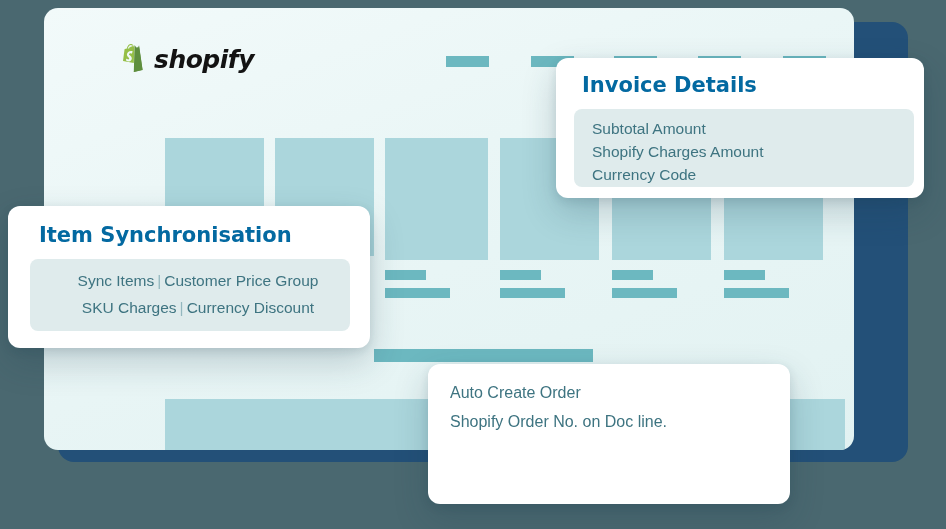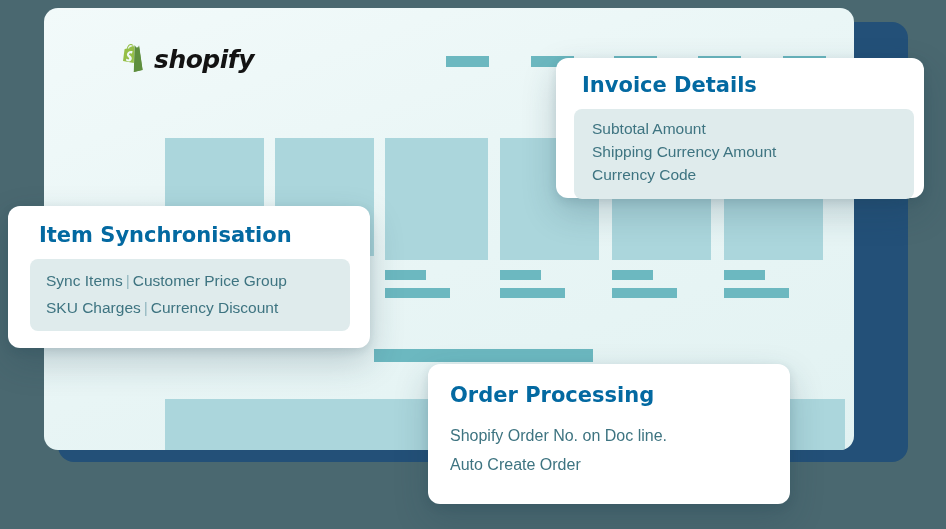--- a/index.html
+++ b/index.html
@@ -151,34 +151,35 @@
   
   #invoice-card {
     left: 556px;
     top: 58px;
     width: 368px;
     height: 140px;
   }
   #invoice-card .card-title { margin: 16px 0 0 26px; }
   #invoice-card .info-body {
     margin: 12px 10px 0 18px;
-    padding: 8px 0 13px 18px;
+    padding: 8px 0 1px 18px;
   }
 
   
   #sync-card {
     left: 8px;
     top: 206px;
     width: 362px;
     height: 142px;
   }
   #sync-card .card-title { margin: 18px 0 0 31px; }
   #sync-card .info-body {
     margin: 12px 20px 0 22px;
     padding: 8px 0 10px 16px;
+    text-align: center;
   }
   #sync-card .info-line { line-height: 27px; }
 
   
   #order-card {
     left: 428px;
     top: 364px;
     width: 362px;
     height: 140px;
   }
@@ -235,38 +236,37 @@
     <div class="bar-long" style="left:680px"></div>
 
     <div class="wide-bar"></div>
     <div class="hero-banner"></div>
   </div>
 
   <div class="info-card" id="invoice-card">
     <div class="card-title">Invoice Details</div>
     <div class="info-body tinted">
       <div class="info-line">Subtotal Amount</div>
-      <div class="info-line">Shipping Currency Amount</div>
+      <div class="info-line">Shopify Charges Amount</div>
       <div class="info-line">Currency Code</div>
     </div>
   </div>
 
   <div class="info-card" id="sync-card">
     <div class="card-title">Item Synchronisation</div>
     <div class="info-body tinted">
       <div class="info-line">
         <span>Sync Items</span><span class="sep">|</span><span>Customer Price Group</span>
       </div>
       <div class="info-line">
         <span>SKU Charges</span><span class="sep">|</span><span>Currency Discount</span>
       </div>
     </div>
   </div>
 
   <div class="info-card" id="order-card">
-    <div class="card-title">Order Processing</div>
     <div class="info-body">
+      <div class="info-line">Auto Create Order</div>
       <div class="info-line">Shopify Order No. on Doc line.</div>
-      <div class="info-line">Auto Create Order</div>
     </div>
   </div>
 
 </div>
 
 </body></html>

